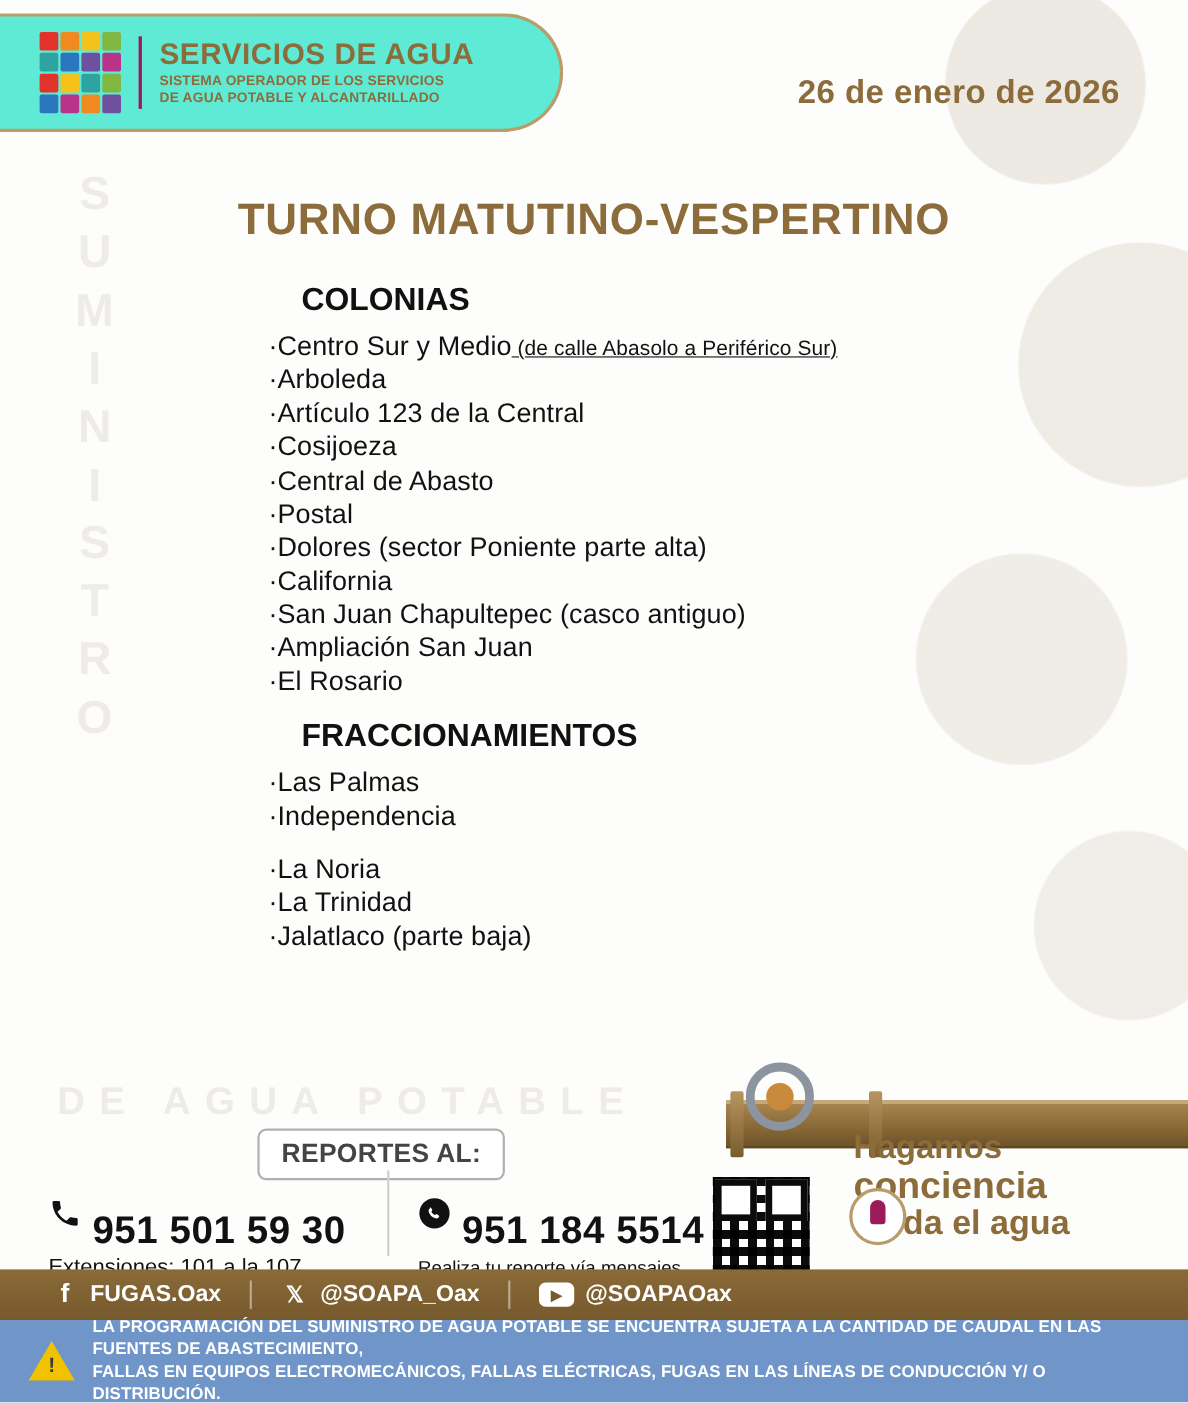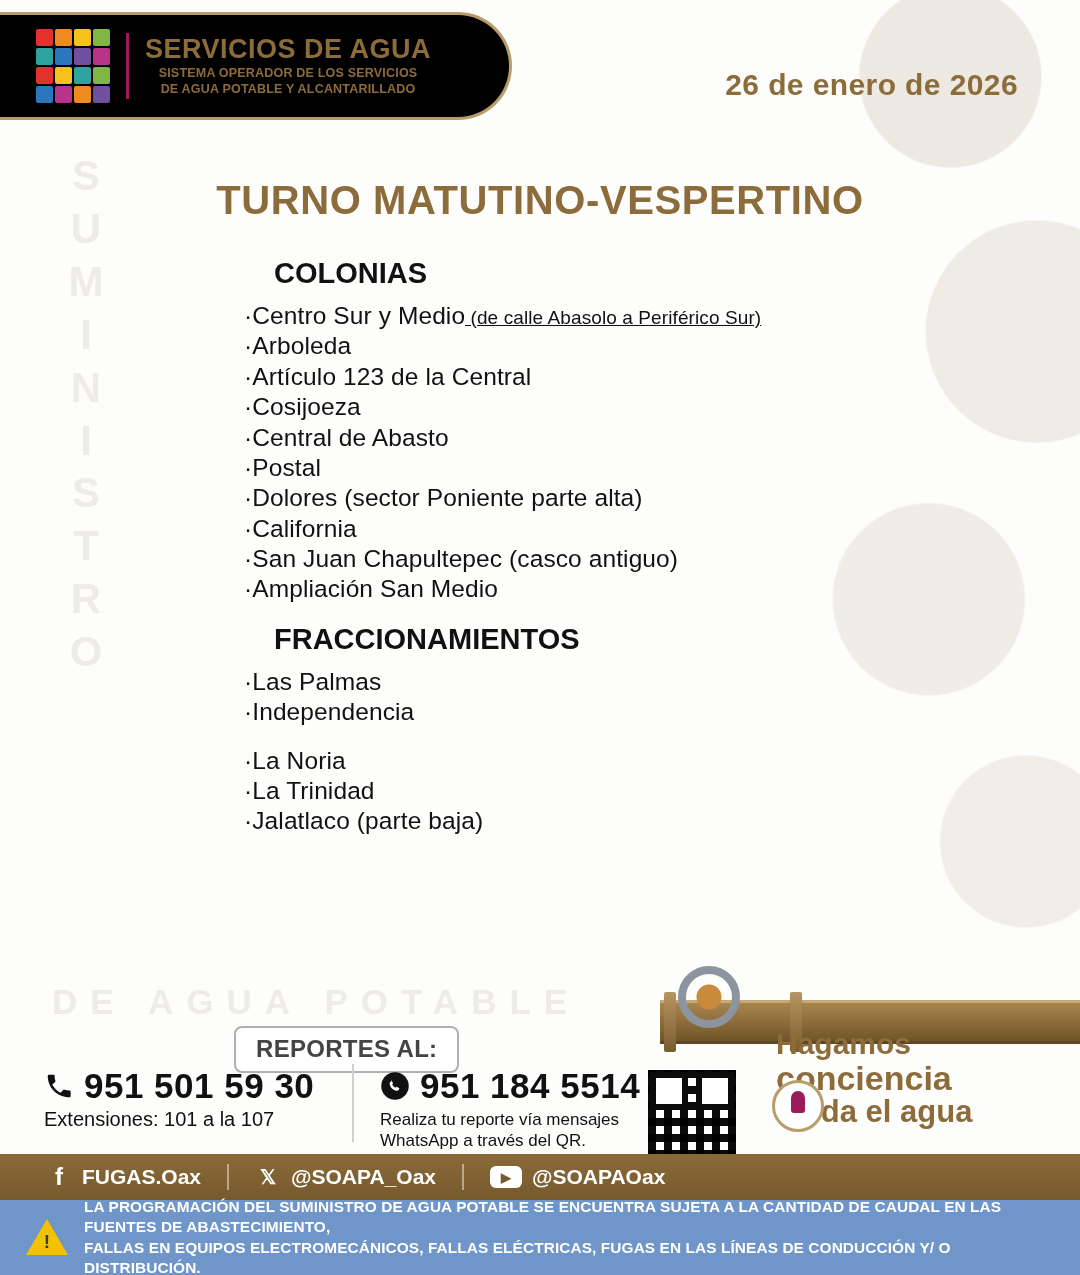--- a/index.html
+++ b/index.html
@@ -57,28 +57,27 @@
   .header {
     position: relative;
     height: 136px;
   }
 
   .logo-plate {
     position: absolute;
     left: 0; top: 12px;
     width: 512px;
     height: 108px;
-    background: #000000;
+    background: #5eead4;
     border: 3px solid #b89d6a;
     border-left: none;
     border-radius: 0 58px 58px 0;
     display: flex;
     align-items: center;
     padding-left: 36px;
-    text-align: center;
   }
 
   .logo-mark {
     width: 74px; height: 74px;
     display: grid;
     grid-template-columns: repeat(4, 1fr);
     grid-template-rows: repeat(4, 1fr);
     gap: 2px;
     flex: none;
   }
@@ -184,20 +183,21 @@
   }
   .phone-1 { left: 44px; }
   .phone-2 { left: 380px; }
 
   .phone-row { display: flex; align-items: center; gap: 10px; }
   .phone-num {
     font-size: 35px;
     font-weight: 700;
     color: #111111;
     letter-spacing: 0.5px;
+    margin-top: 33px;
   }
   .phone-sub {
     font-size: 20px;
     color: #111;
     margin-top: 2px;
   }
   .wa-sub {
     font-size: 17px;
     line-height: 1.25;
     margin-top: 3px;
@@ -435,21 +435,22 @@
       <div class="list">
         <div class="list-item">·Centro Sur y Medio<span class="paren"> (de calle Abasolo a Periférico Sur)</span></div>
         <div class="list-item">·Arboleda</div>
         <div class="list-item">·Artículo 123 de la Central</div>
         <div class="list-item">·Cosijoeza</div>
         <div class="list-item">·Central de Abasto</div>
         <div class="list-item">·Postal</div>
         <div class="list-item">·Dolores (sector Poniente parte alta)</div>
         <div class="list-item">·California</div>
         <div class="list-item">·San Juan Chapultepec (casco antiguo)</div>
-        <div class="list-item">·Ampliación San Medio</div>
+        <div class="list-item">·Ampliación San Juan</div>
+        <div class="list-item">·El Rosario</div>
       </div>
       <div class="section-head">FRACCIONAMIENTOS</div>
       <div class="list">
         <div class="list-item">·Las Palmas</div>
         <div class="list-item">·Independencia</div>
       </div>
       <div class="list">
         <div class="list-item">·La Noria</div>
         <div class="list-item">·La Trinidad</div>
         <div class="list-item">·Jalatlaco (parte baja)</div>

